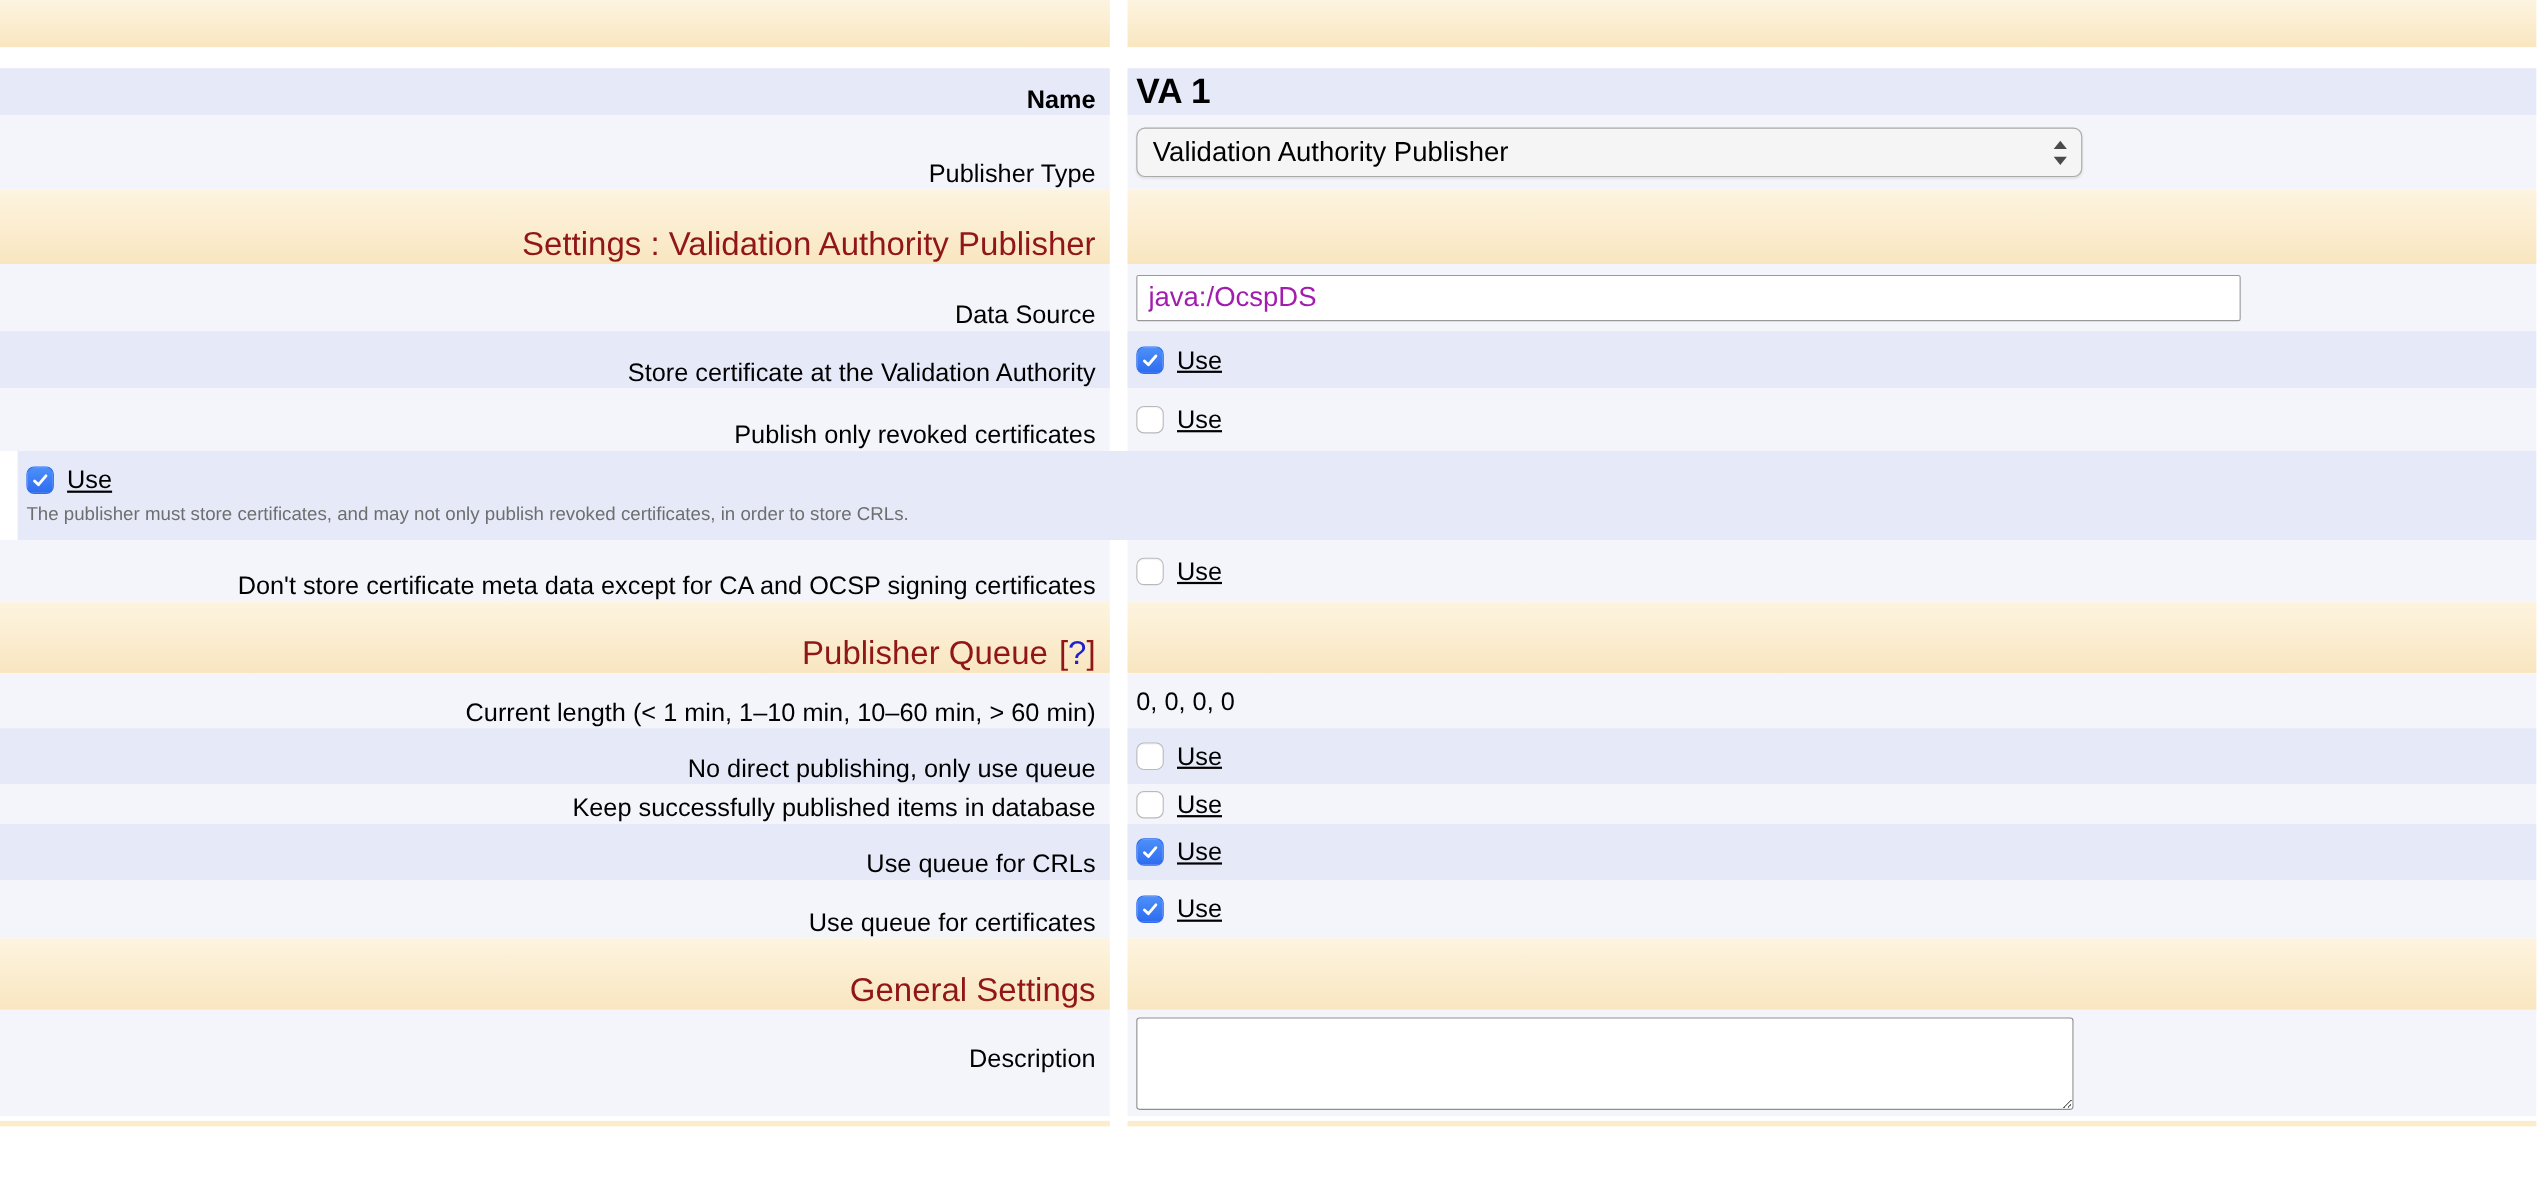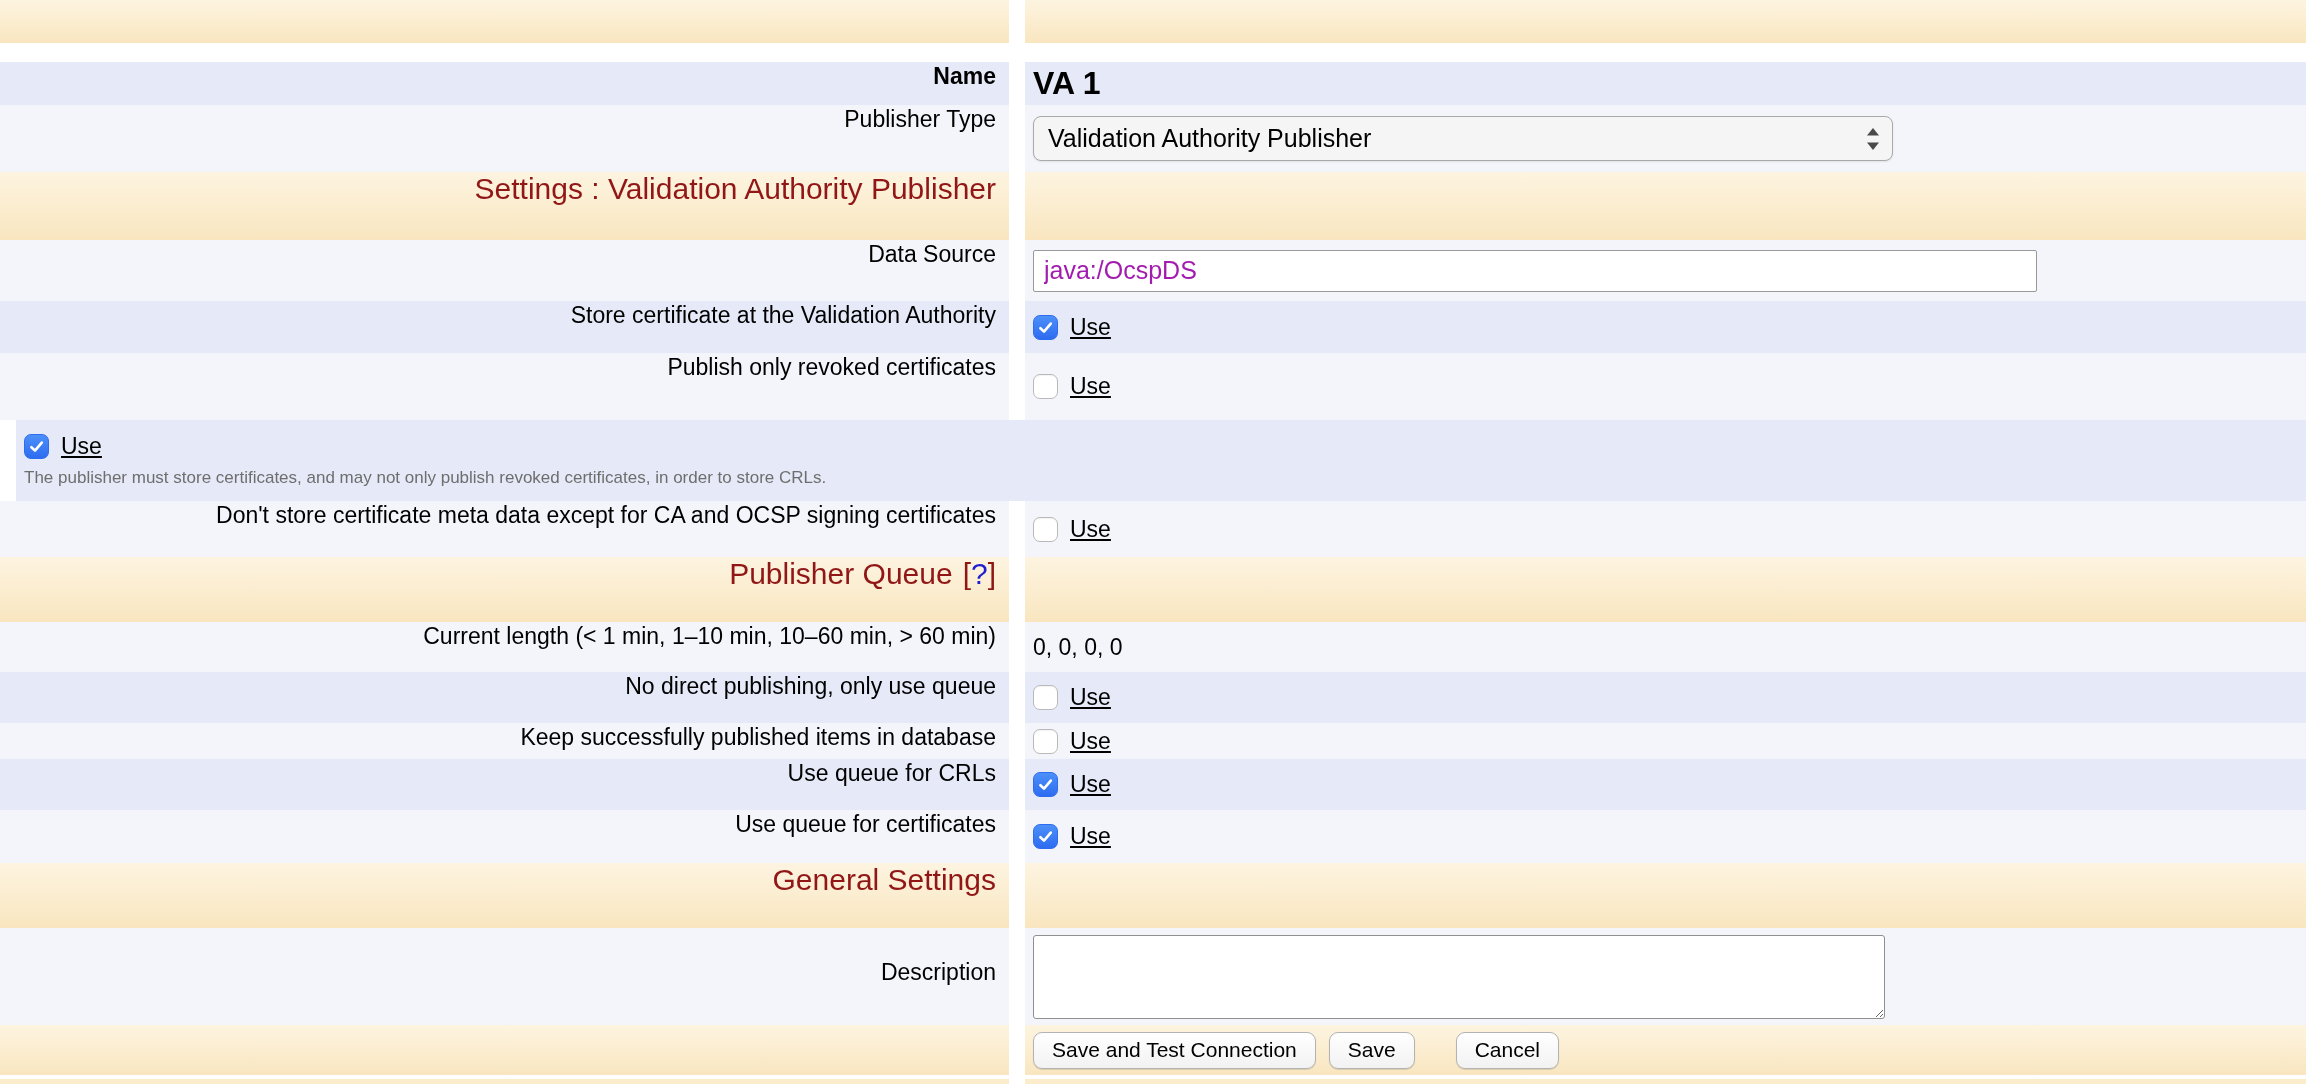--- a/index.html
+++ b/index.html
@@ -7,21 +7,21 @@
   body {
     font-family: "Liberation Sans", "DejaVu Sans", sans-serif;
     background: #ffffff;
     overflow: hidden;
     color: #000;
   }
   .page { width: 2306px; height: 1084px; display: flex; flex-direction: column; }
   .row { display: flex; width: 100%; flex: 0 0 auto; }
   .cl {
     width: 1009px; flex: 0 0 1009px;
-    display: flex; align-items: flex-start; justify-content: flex-end;
+    display: flex; align-items: flex-end; justify-content: flex-end;
     padding-right: 13px;
   }
   .gap { width: 16px; flex: 0 0 16px; background: #ffffff; }
   .cr { flex: 1; display: flex; align-items: center; padding-left: 8px; }
 
   .lav   .cl, .lav   .cr { background: #E6EAF8; }
   .light .cl, .light .cr { background: #F4F5FB; }
   .band  .cl, .band  .cr { background: linear-gradient(180deg, #FDF4E0 0%, #F9E6C0 100%); }
   .flatband .cl, .flatband .cr { background: #FBEDCB; }
   .white .cl, .white .cr { background: #ffffff; }
@@ -193,21 +193,21 @@
         <span class="checkbox checked">
           <svg class="tick" width="17" height="17" viewBox="0 0 17 17">
               <path d="M3.4 9.2 L7 12.6 L13.8 4.6" stroke="#fff" stroke-width="2.6" fill="none" stroke-linecap="round" stroke-linejoin="round"></path>
             </svg>
         </span>
         <span class="use">Use</span>
       </span>
     </div>
   </div>
 
-  <div class="row light" style="height:67px">
+  <div class="row light" style="height:57px">
     <div class="cl">
       <span class="lbl">Publish only revoked certificates</span>
     </div>
     <div class="gap"></div>
     <div class="cr">
       <span class="ckline">
         <span class="checkbox">
           
         </span>
         <span class="use">Use</span>
@@ -342,31 +342,20 @@
   <div class="row light top desc-row" style="height:97px">
     <div class="cl">
       <span class="lbl">Description</span>
     </div>
     <div class="gap"></div>
     <div class="cr">
       <textarea class="desc-textarea" style=""></textarea>
     </div>
   </div>
 
-  <div class="row band" style="height:50px">
-    <div class="cl"></div>
-    <div class="gap"></div>
-    <div class="cr">
-      <div class="btn-row">
-        <button class="btn">Save and Test Connection</button>
-        <button class="btn">Save</button>
-        <button class="btn btn-cancel">Cancel</button>
-      </div>
-    </div>
-  </div>
 
   <div class="row white" style="height:4px">
     <div class="cl"></div>
     <div class="gap"></div>
     <div class="cr"></div>
   </div>
 
   <div class="row flatband" style="height:5px">
     <div class="cl"></div>
     <div class="gap"></div>

